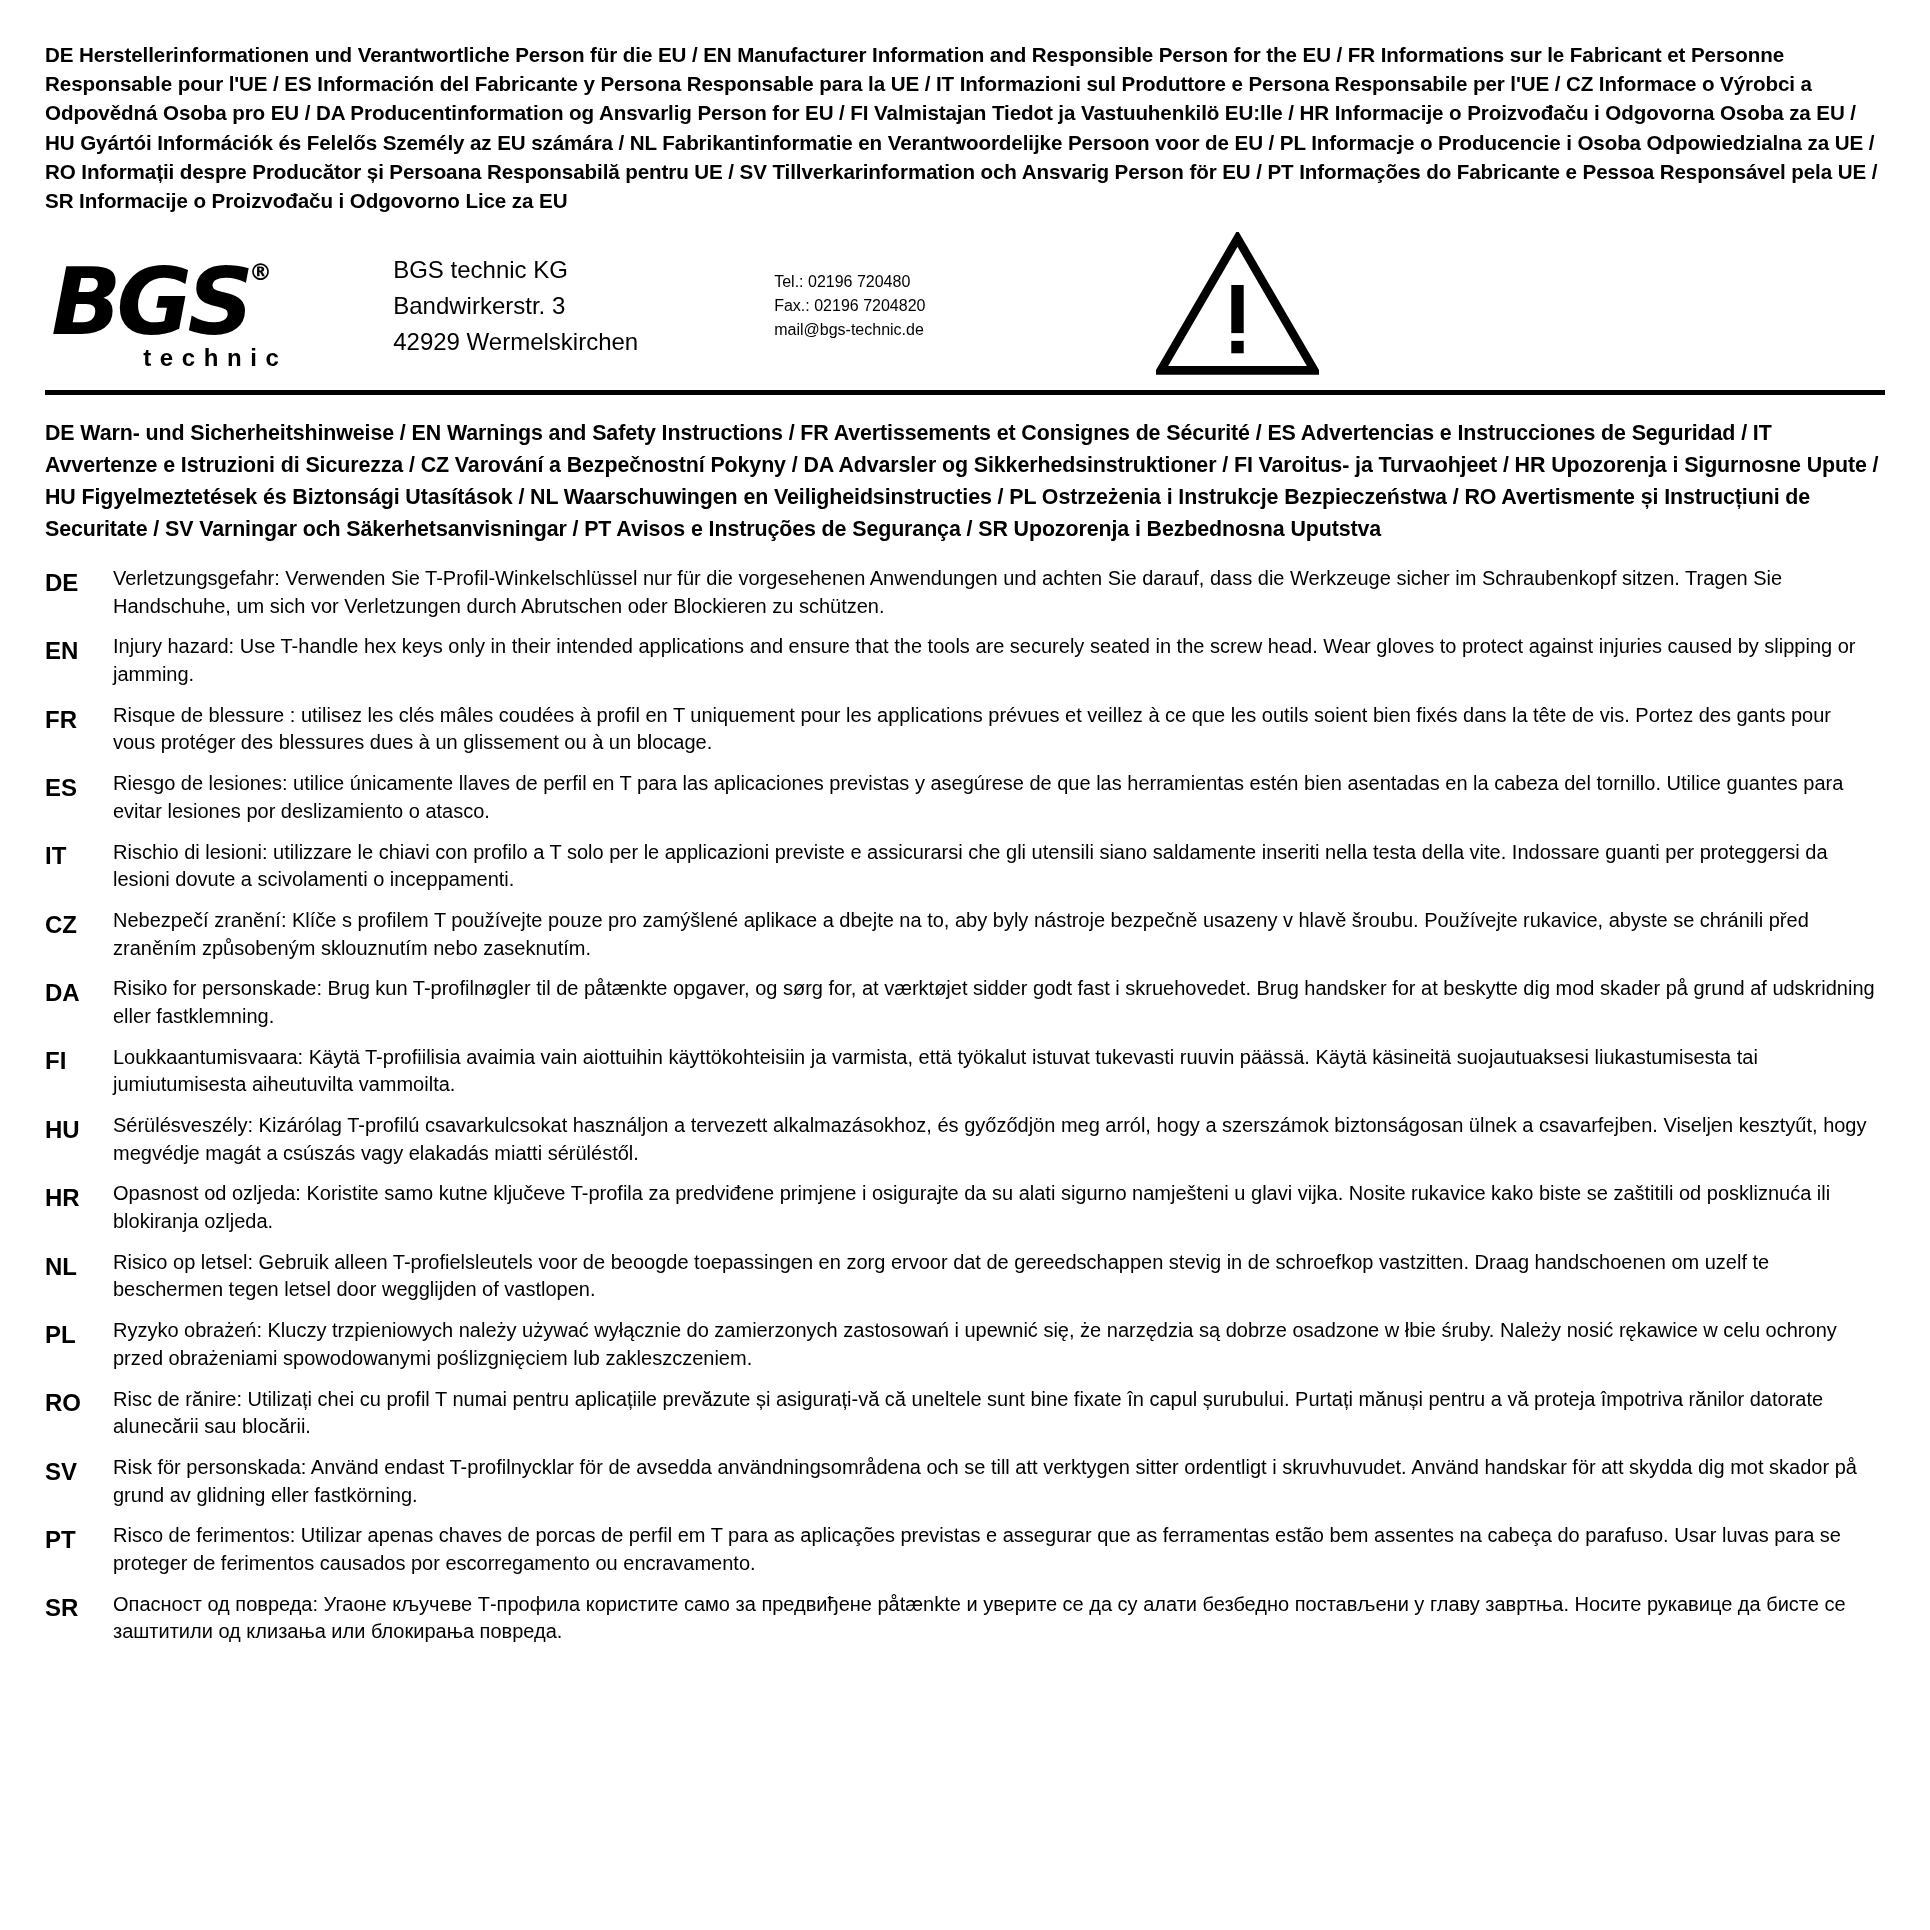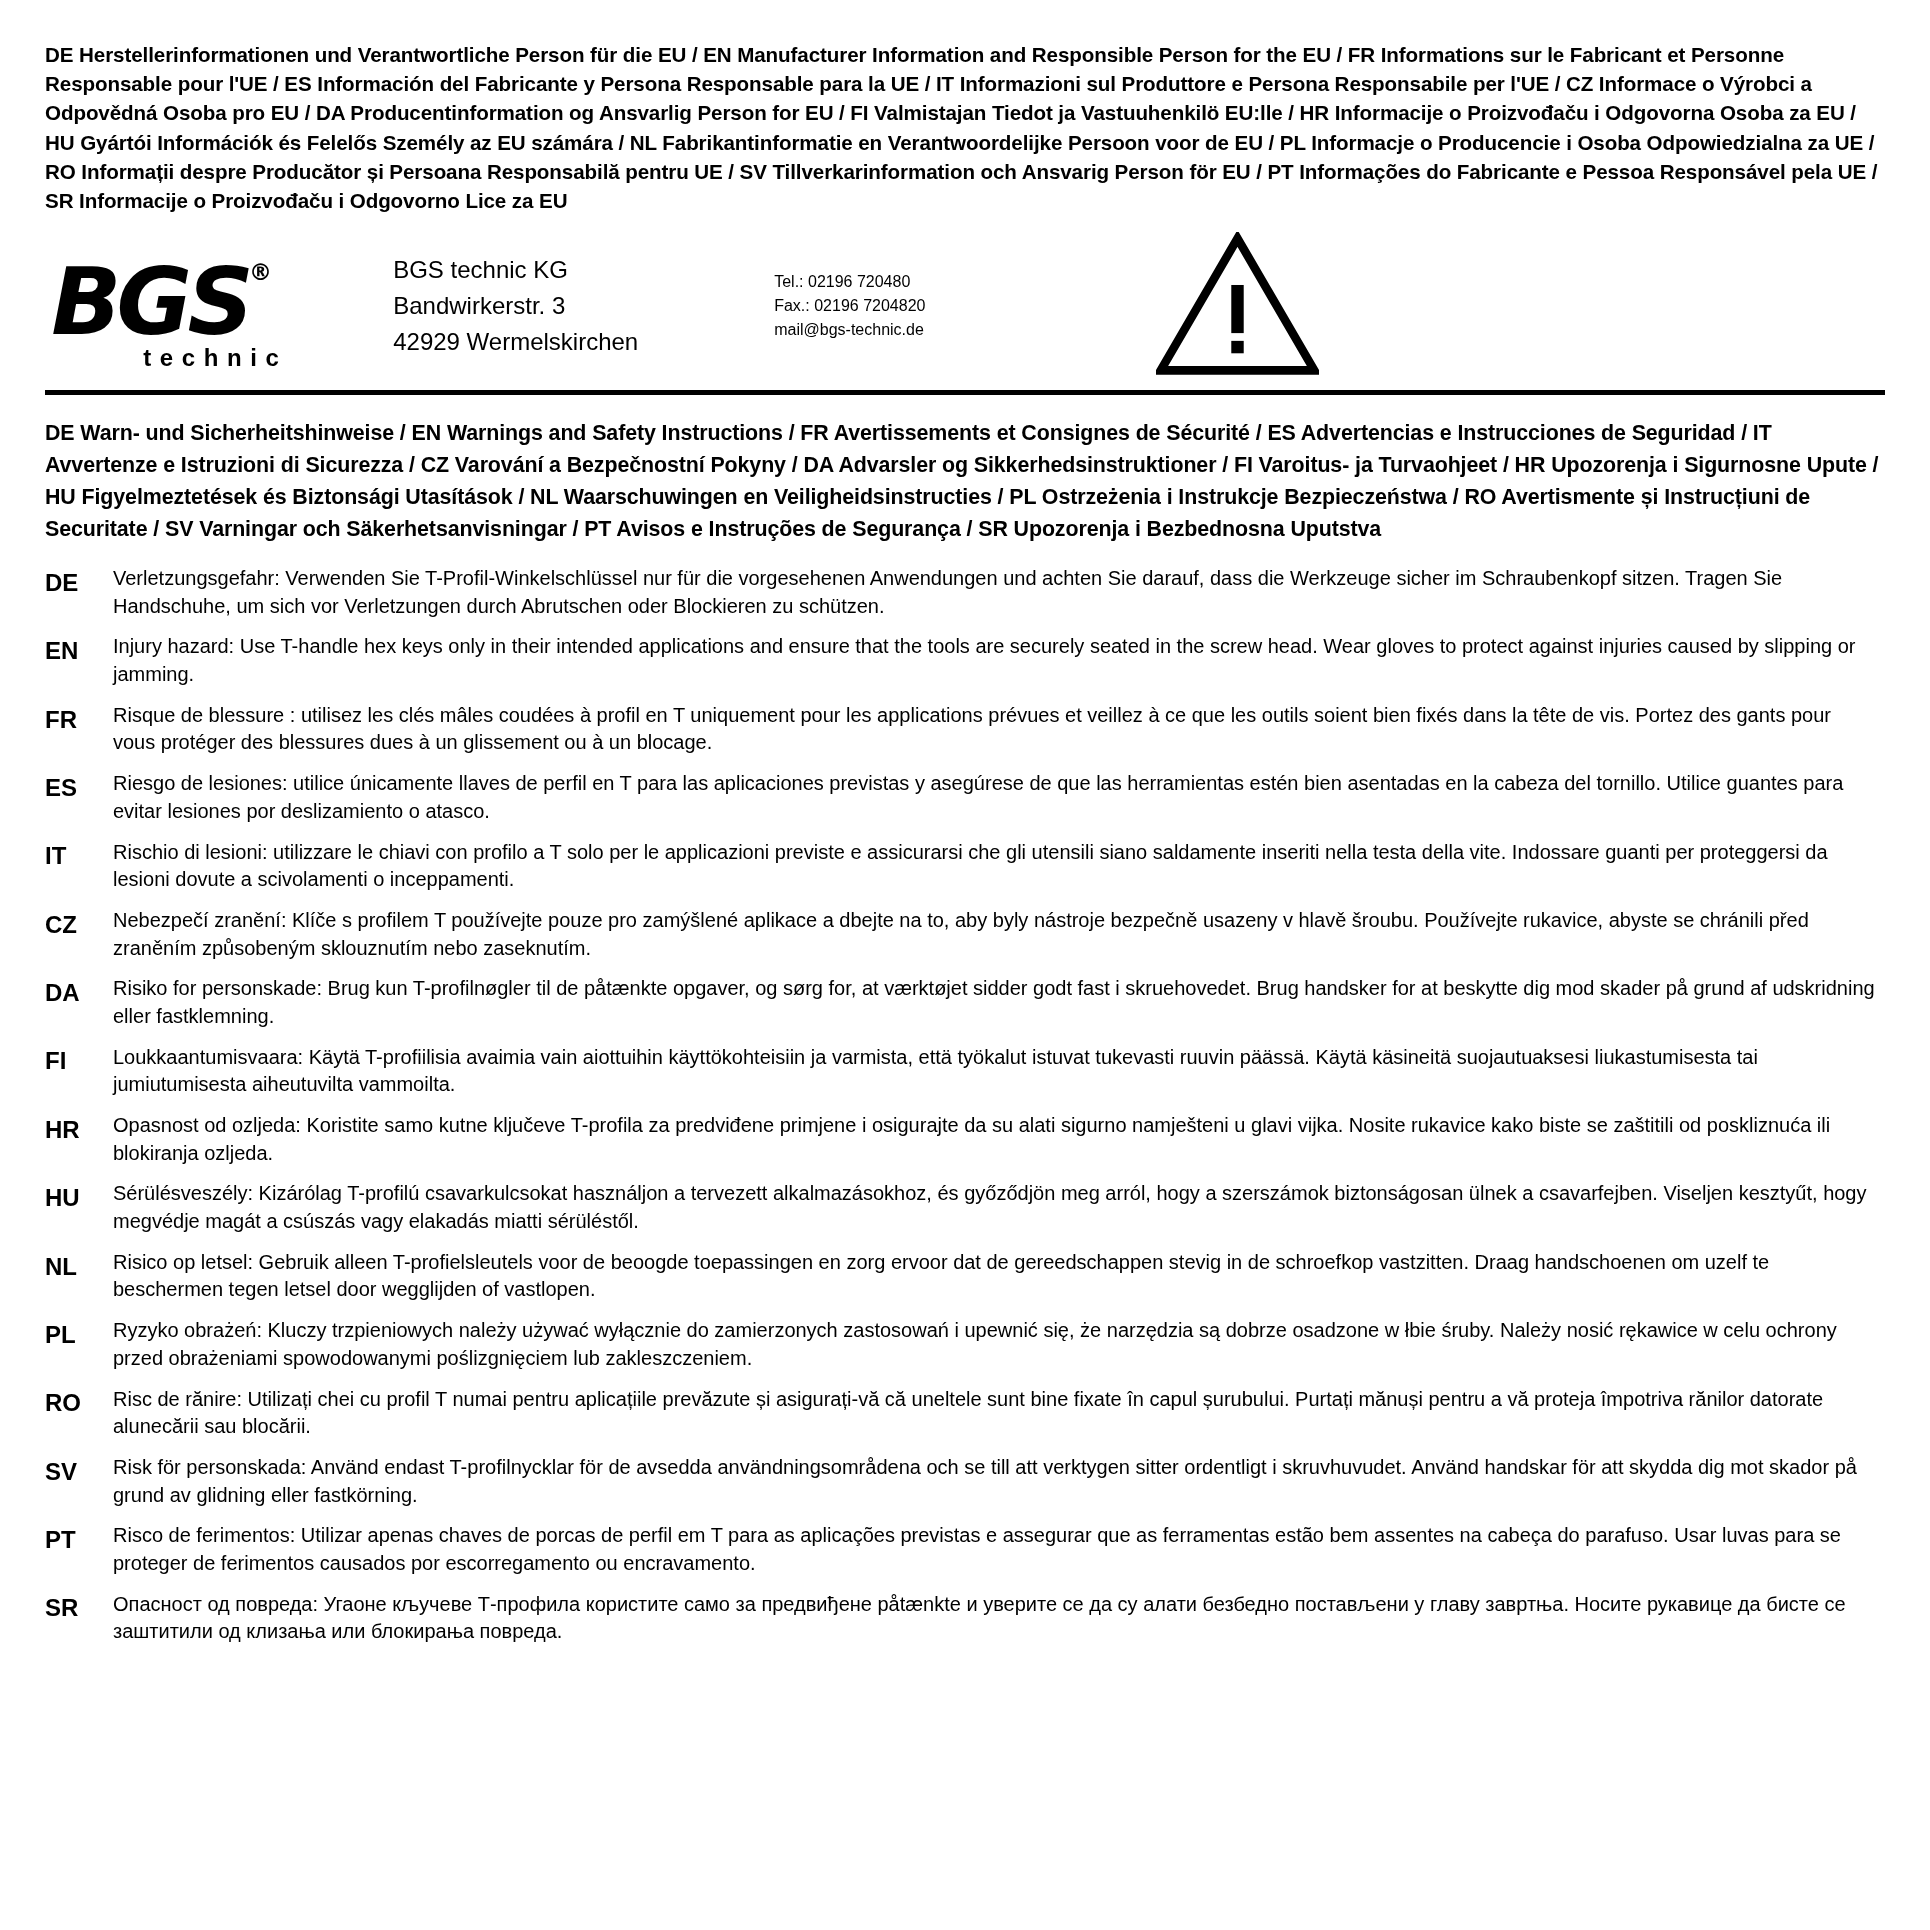--- a/index.html
+++ b/index.html
@@ -214,30 +214,30 @@
       <div class="lang-code">DA</div>
       <div class="lang-text">Risiko for personskade: Brug kun T-profilnøgler til de påtænkte opgaver, og sørg for, at værktøjet sidder godt fast i skruehovedet. Brug handsker for at beskytte dig mod skader på grund af udskridning eller fastklemning.</div>
     </div>
 
     <div class="lang-row">
       <div class="lang-code">FI</div>
       <div class="lang-text">Loukkaantumisvaara: Käytä T-profiilisia avaimia vain aiottuihin käyttökohteisiin ja varmista, että työkalut istuvat tukevasti ruuvin päässä. Käytä käsineitä suojautuaksesi liukastumisesta tai jumiutumisesta aiheutuvilta vammoilta.</div>
     </div>
 
     <div class="lang-row">
+      <div class="lang-code">HU</div>
+      <div class="lang-text">Sérülésveszély: Kizárólag T-profilú csavarkulcsokat használjon a tervezett alkalmazásokhoz, és győződjön meg arról, hogy a szerszámok biztonságosan ülnek a csavarfejben. Viseljen kesztyűt, hogy megvédje magát a csúszás vagy elakadás miatti sérüléstől.</div>
+    </div>
+
+    <div class="lang-row">
       <div class="lang-code">HR</div>
       <div class="lang-text">Opasnost od ozljeda: Koristite samo kutne ključeve T-profila za predviđene primjene i osigurajte da su alati sigurno namješteni u glavi vijka. Nosite rukavice kako biste se zaštitili od poskliznuća ili blokiranja ozljeda.</div>
     </div>
 
     <div class="lang-row">
-      <div class="lang-code">HU</div>
-      <div class="lang-text">Sérülésveszély: Kizárólag T-profilú csavarkulcsokat használjon a tervezett alkalmazásokhoz, és győződjön meg arról, hogy a szerszámok biztonságosan ülnek a csavarfejben. Viseljen kesztyűt, hogy megvédje magát a csúszás vagy elakadás miatti sérüléstől.</div>
-    </div>
-
-    <div class="lang-row">
       <div class="lang-code">NL</div>
       <div class="lang-text">Risico op letsel: Gebruik alleen T-profielsleutels voor de beoogde toepassingen en zorg ervoor dat de gereedschappen stevig in de schroefkop vastzitten. Draag handschoenen om uzelf te beschermen tegen letsel door wegglijden of vastlopen.</div>
     </div>
 
     <div class="lang-row">
       <div class="lang-code">PL</div>
       <div class="lang-text">Ryzyko obrażeń: Kluczy trzpieniowych należy używać wyłącznie do zamierzonych zastosowań i upewnić się, że narzędzia są dobrze osadzone w łbie śruby. Należy nosić rękawice w celu ochrony przed obrażeniami spowodowanymi poślizgnięciem lub zakleszczeniem.</div>
     </div>
 
     <div class="lang-row">

